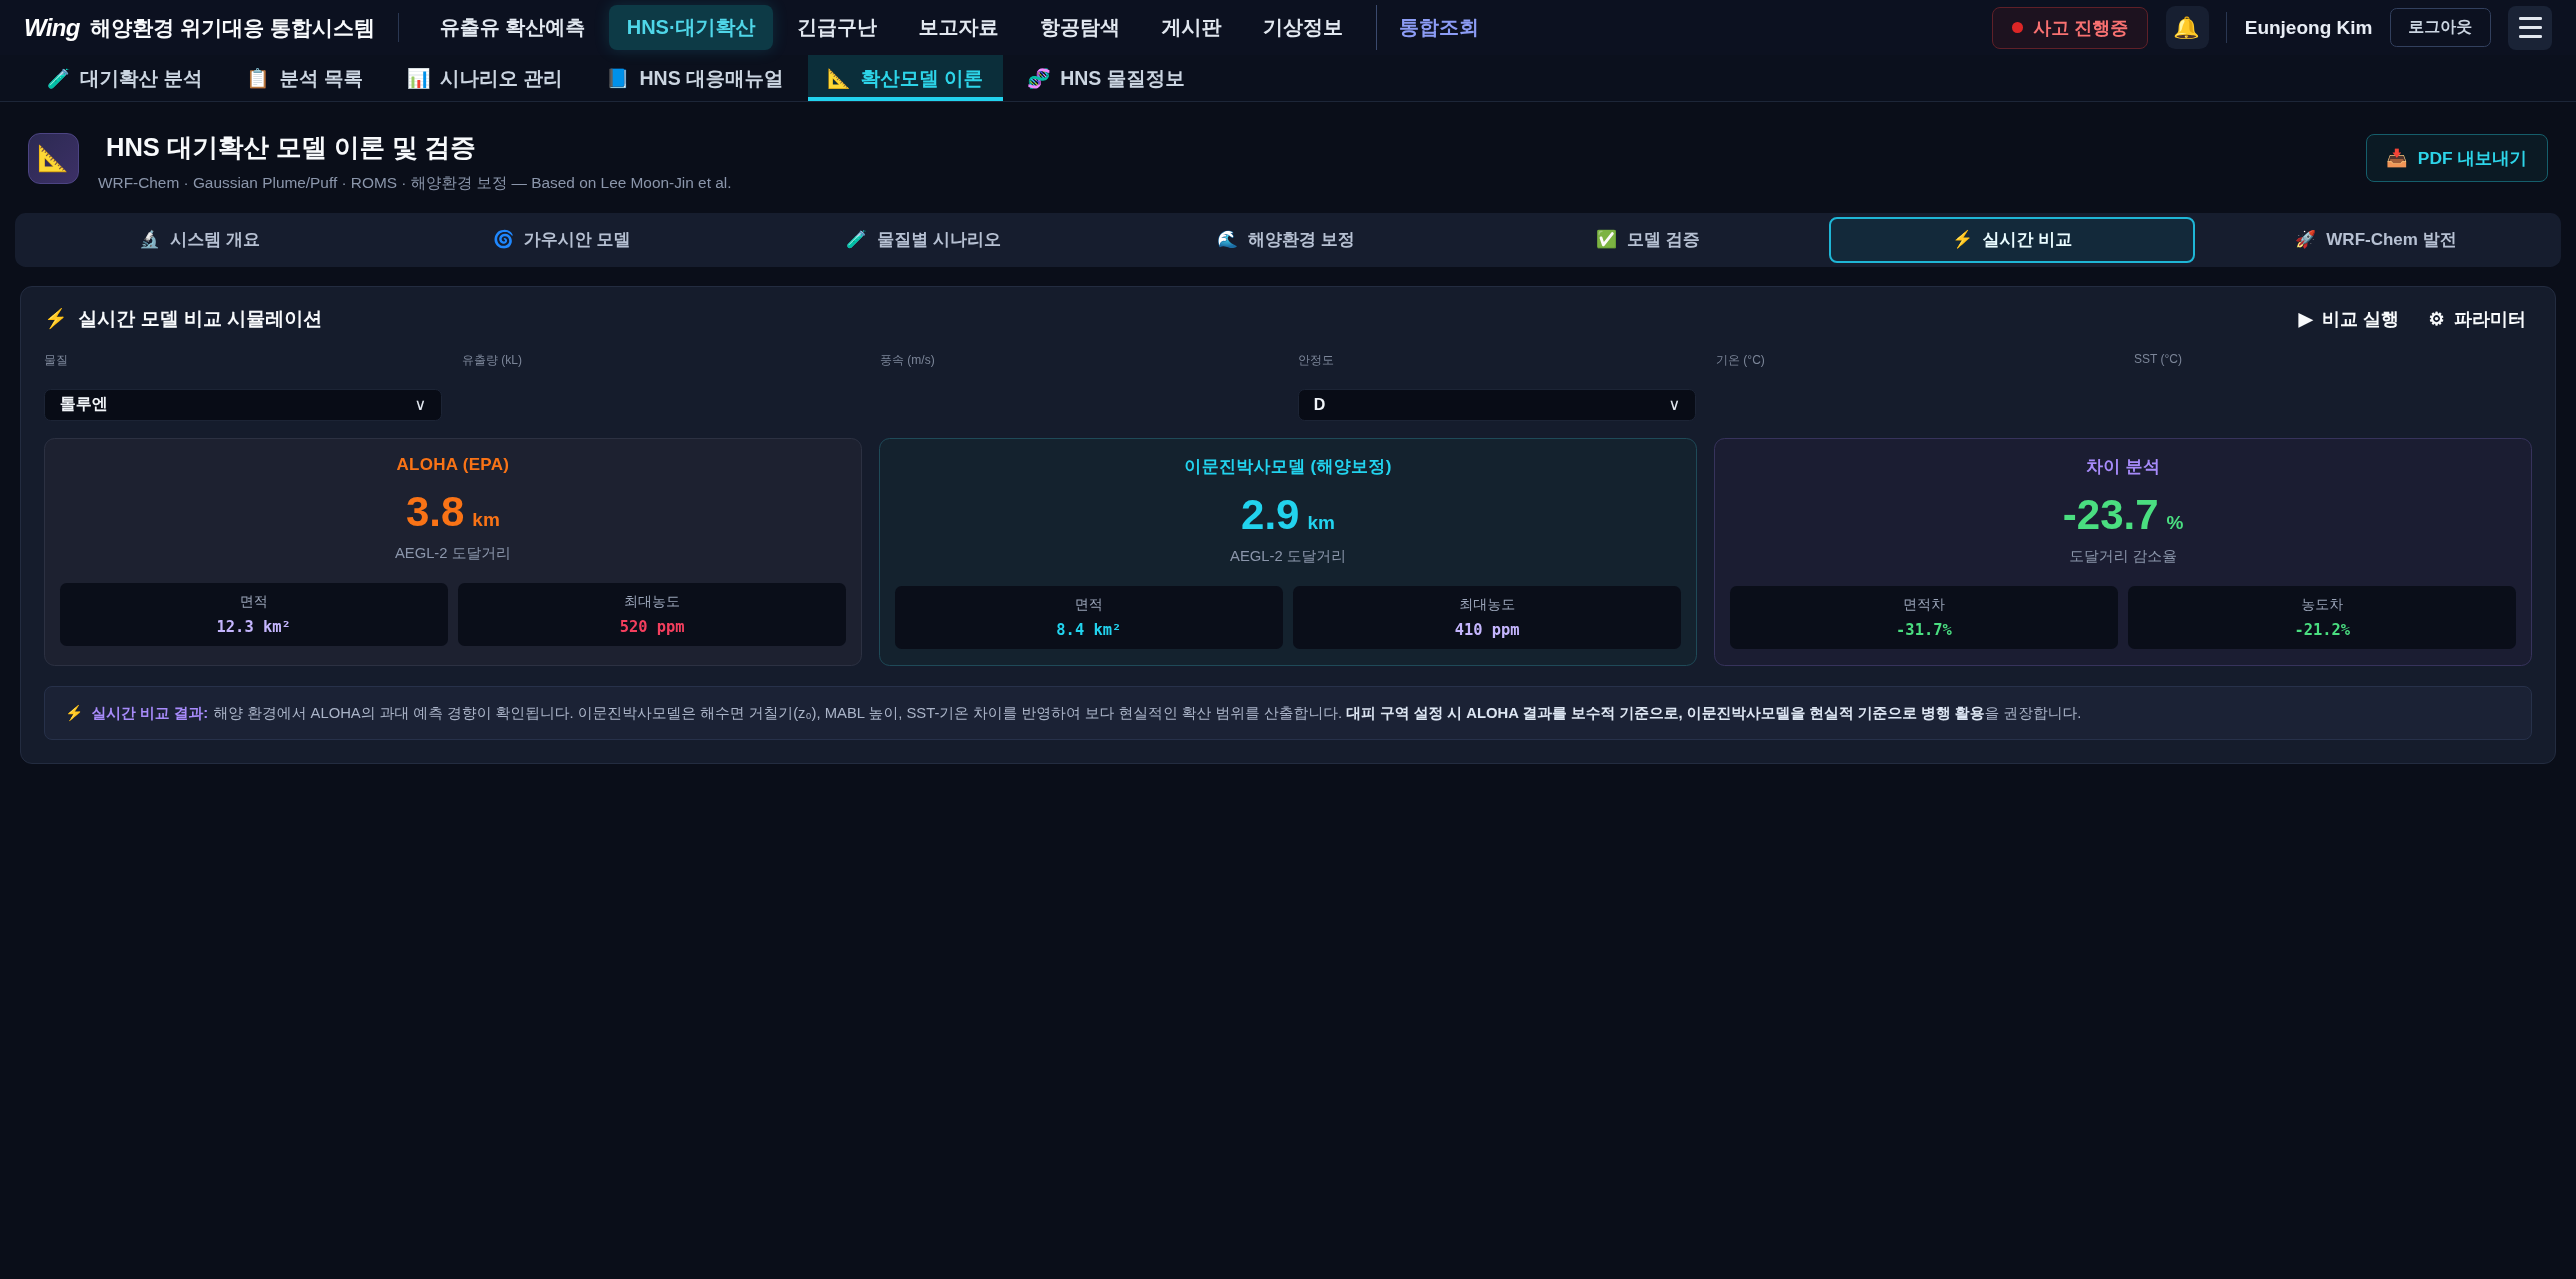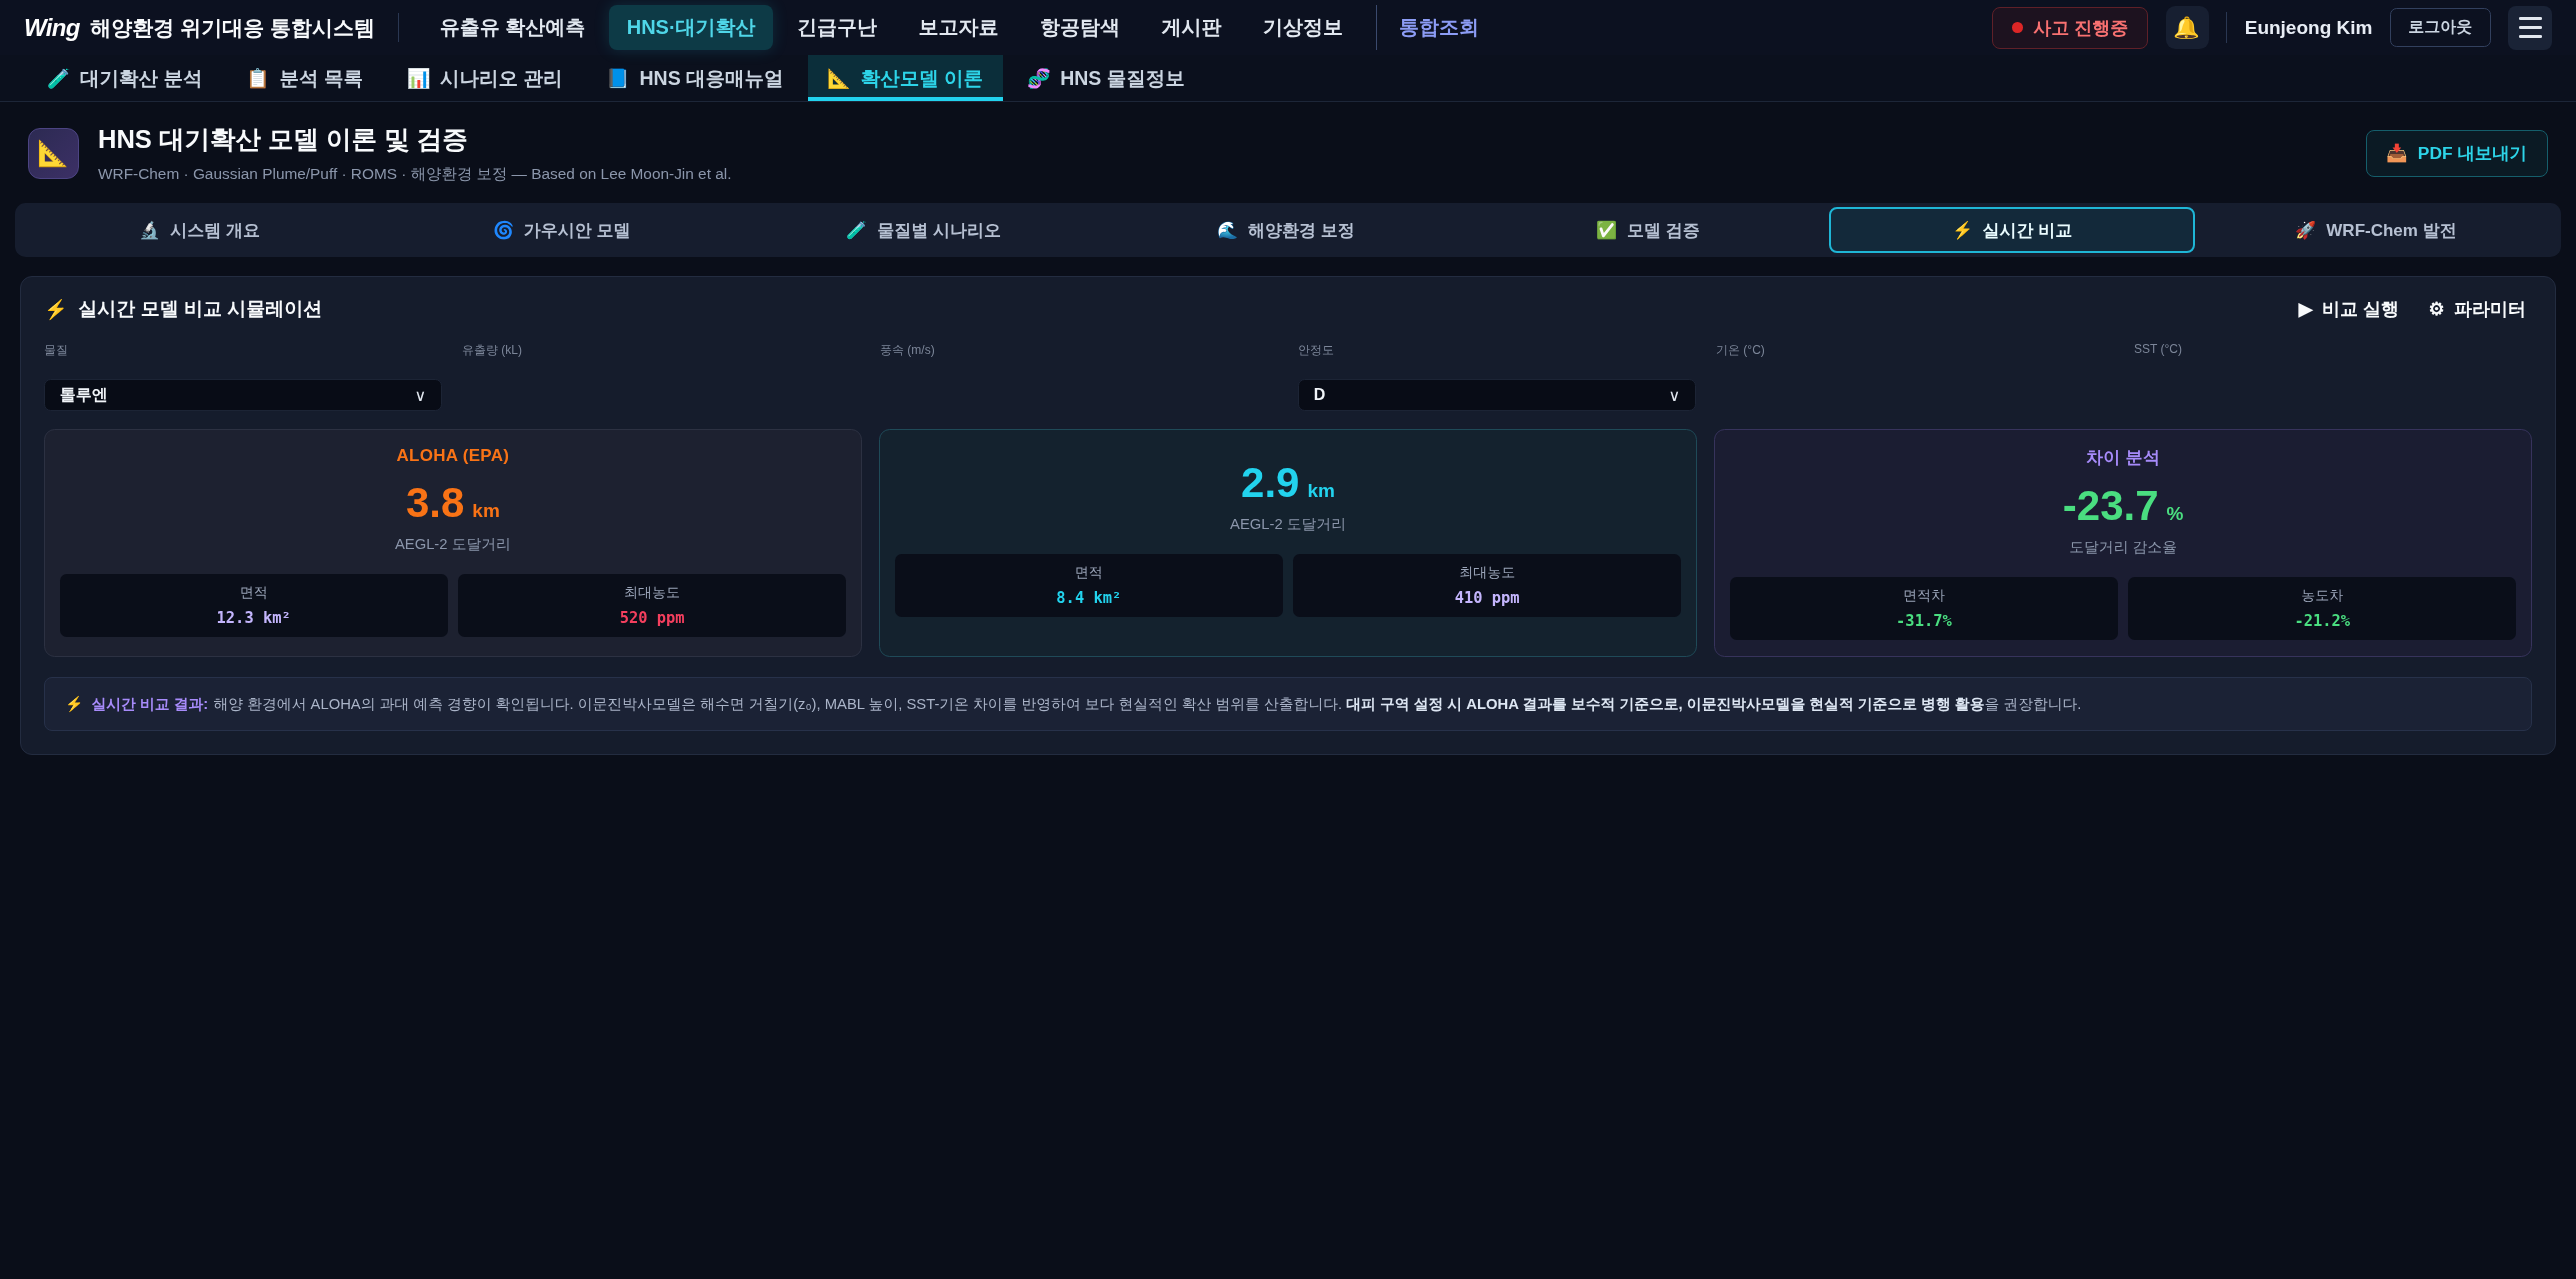--- a/index.html
+++ b/index.html
@@ -65,21 +65,21 @@
   .subnav-tab .ico{font-size:19px;}
   .subnav-tab.active{background:#0b2e3a;color:#2dd4e8;border-bottom:4px solid #22d3ee;padding-top:4px;}
 
   
   .page-header{display:flex;align-items:center;gap:19px;padding:20px 28px 16px;}
   .header-icon{
     width:51px;height:51px;border-radius:12px;flex:none;
     background:linear-gradient(135deg,#2c2a52,#3c3066);border:0.7px solid #4c4483;
     display:flex;align-items:center;justify-content:center;font-size:25.5px;
   }
-  .header-titles h1{margin:0;font-size:25.5px;font-weight:800;color:#f8fafc;}
+  .header-titles h1{margin:8px;font-size:25.5px;font-weight:800;color:#f8fafc;}
   .header-sub{margin-top:6.7px;font-size:15.4px;color:#8b96ab;}
   .pdf-btn{
     margin-left:auto;display:flex;align-items:center;gap:9.4px;
     padding:10.7px 20px;border:1.3px solid #155e6b;border-radius:8px;
     background:rgba(13,42,52,.45);color:#2dd4e8;font-size:17.4px;font-weight:700;
     cursor:pointer;white-space:nowrap;font-family:"Liberation Sans", sans-serif;
   }
 
   
   .section-tabs{
@@ -336,20 +336,21 @@
             <div class="stat-value c-orange">12.3 km²</div>
           </div>
           <div class="stat">
             <div class="stat-label">최대농도</div>
             <div class="stat-value c-red">520 ppm</div>
           </div>
         </div>
       </div>
 
       <div class="card card--moon">
+        <div class="card-title">이문진박사모델 (해양보정)</div>
         <div class="card-big">
           <span class="card-value">2.9</span><span class="card-unit">km</span>
         </div>
         <div class="card-caption">AEGL-2 도달거리</div>
         <div class="card-stats">
           <div class="stat">
             <div class="stat-label">면적</div>
             <div class="stat-value c-cyan">8.4 km²</div>
           </div>
           <div class="stat">

